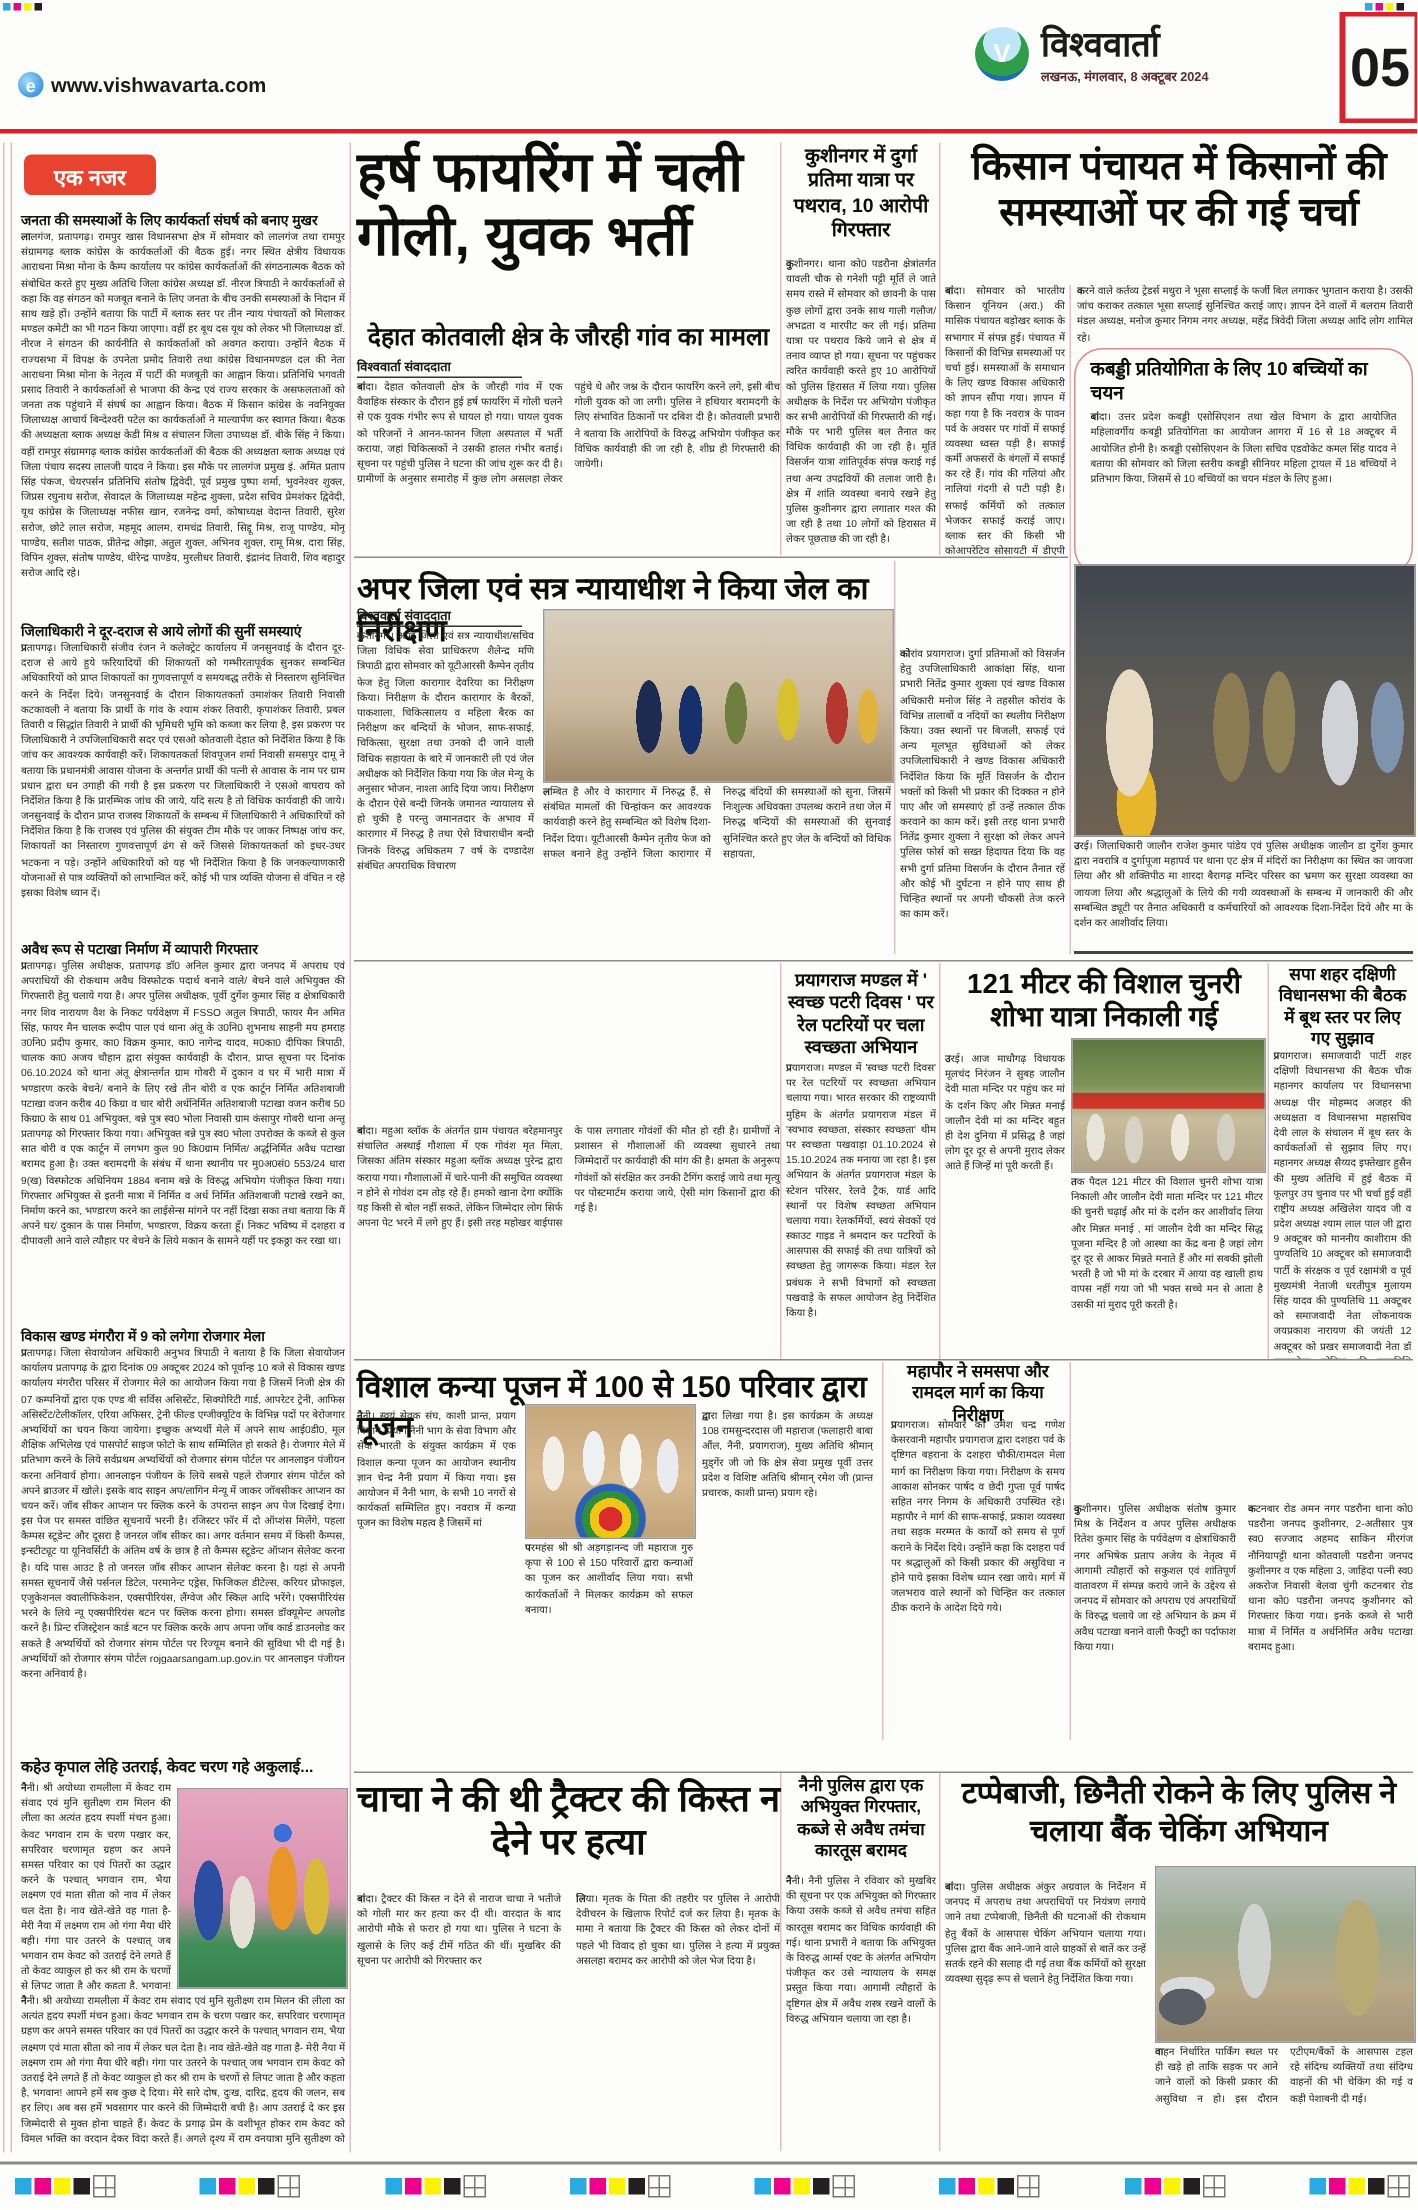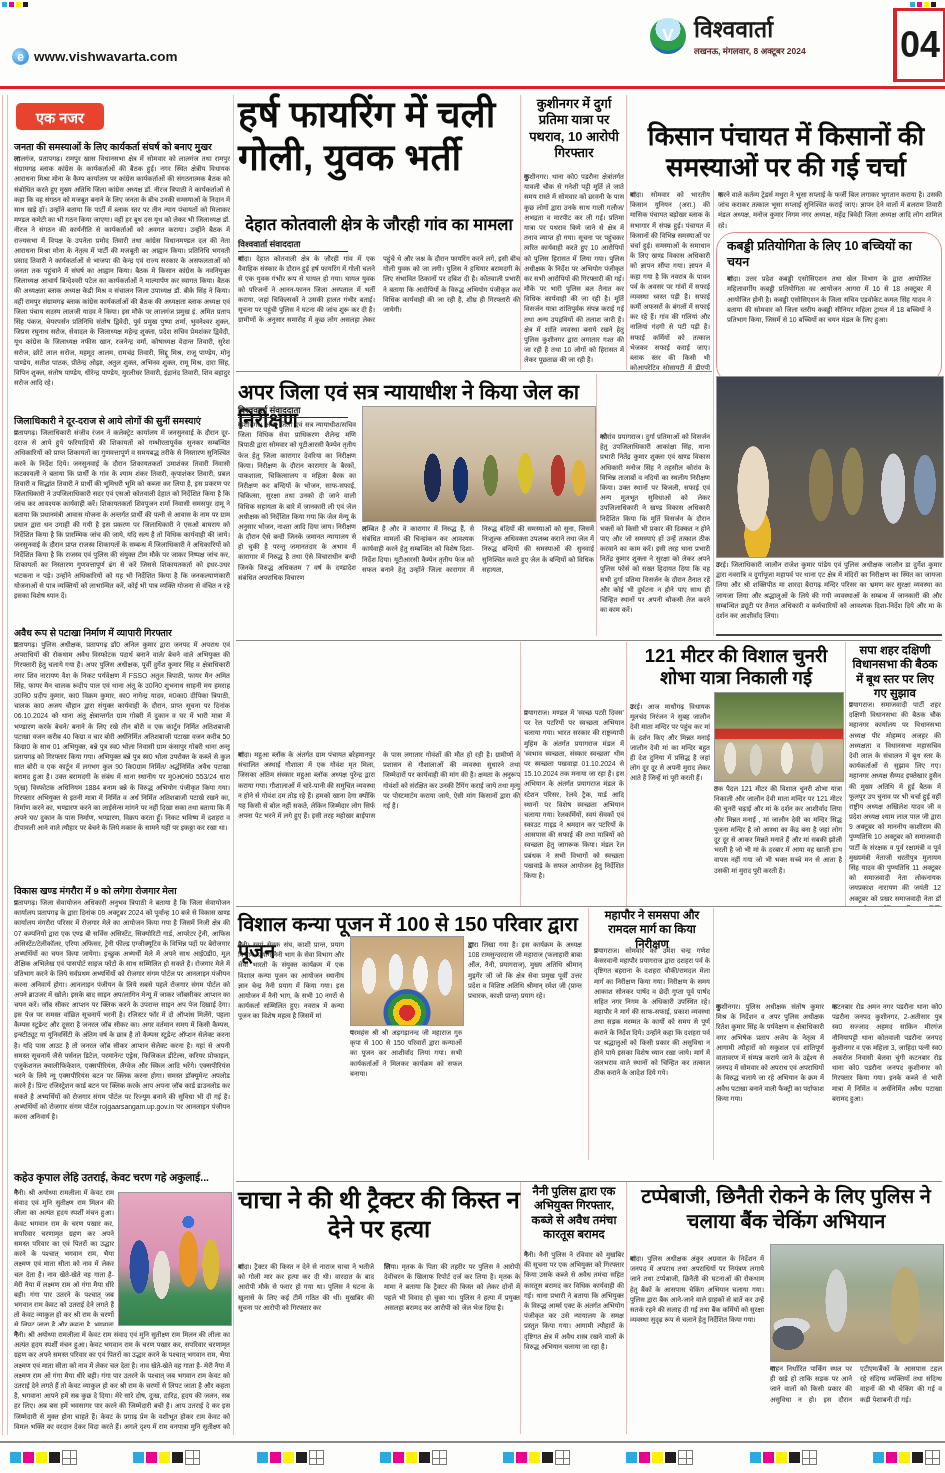--- a/index.html
+++ b/index.html
@@ -91,21 +91,21 @@
     <span style="font-weight:bold;font-size:13.5px;">www.vishwavarta.com</span>
   </div>
   <div class="abs" style="left:650px;top:18px;display:flex;gap:8px;">
     <span style="width:36px;height:36px;border-radius:50%;background:radial-gradient(circle at 50% 30%,#bfe6f7 0 40%,#2e9e49 41% 70%,#1b6fb0 71%);color:#fff;font-weight:bold;font-size:17px;display:flex;align-items:center;justify-content:center;">V</span>
     <span>
       <span style="display:block;font-weight:bold;font-size:23px;line-height:1;">विश्ववार्ता</span>
       <span style="display:block;font-size:8.5px;color:#5b2b2b;margin-top:4px;font-weight:bold;">लखनऊ,  मंगलवार, 8 अक्टूबर 2024</span>
     </span>
   </div>
   <div class="abs" style="left:893px;top:8px;width:46px;height:68px;border:3px solid #d8232a;border-left-width:4px;display:flex;align-items:center;justify-content:center;">
-    <span style="font-size:36px;font-weight:bold;">04</span>
+    <span style="font-size:36px;font-weight:bold;">05</span>
   </div>
   <div class="abs" style="left:0;top:86px;width:945px;height:3px;background:#d8232a;"></div>
 
   <div class="abs vrule" style="left:2px;top:95px;height:1340px;"></div>
   <div class="abs vrule" style="left:7px;top:95px;height:1340px;"></div>
   <div class="abs vrule" style="left:233px;top:95px;height:1340px;"></div>
   <div class="abs vrule" style="left:520px;top:95px;height:275px;"></div>
   <div class="abs vrule" style="left:626px;top:95px;height:275px;"></div>
   <div class="abs vrule" style="left:596px;top:374px;height:262px;"></div>
   <div class="abs vrule" style="left:713px;top:190px;height:446px;"></div>
@@ -143,21 +143,21 @@
   <div class="abs body-txt" style="left:14px;top:1330px;width:216px;height:102px;">नैनी। श्री अयोध्या रामलीला में केवट राम संवाद एवं मुनि सुतीक्ष्ण राम मिलन की लीला का अत्यंत हृदय स्पर्शी मंचन हुआ। केवट भगवान राम के चरण पखार कर, सपरिवार चरणामृत ग्रहण कर अपने समस्त परिवार का एवं पितरों का उद्धार करने के पश्चात् भगवान राम, भैया लक्ष्मण एवं माता सीता को नाव में लेकर चल देता है। नाव खेते-खेते वह गाता है- मेरी नैया में लक्ष्मण राम ओ गंगा मैया धीरे बही। गंगा पार उतरने के पश्चात् जब भगवान राम केवट को उतराई देने लगते हैं तो केवट व्याकुल हो कर श्री राम के चरणों से लिपट जाता है और कहता है, भगवान! आपने हमें सब कुछ दे दिया। मेरे सारे दोष, दुःख, दारिद्र, हृदय की जलन, सब हर लिए। अब बस हमें भवसागर पार करने की जिम्मेदारी बची है। आप उतराई दे कर इस जिम्मेदारी से मुक्त होना चाहते हैं। केवट के प्रगाढ़ प्रेम के वशीभूत होकर राम केवट को विमल भक्ति का वरदान देकर विदा करते हैं। अगले दृश्य में राम वनयात्रा मुनि सुतीक्ष्ण को दर्शन देकर उनकी मनोकामनाएं पूर्ण करते हैं। रामलीला में प्रमुख रूप से बी बी दुबे, अवधेश पांडेय, आर के शुक्ला, अनंत झा, उदय प्रताप सिंह, गोविन्द दुबे, बी, बी सिंह, राकेश त्रिपाठी, अरुण त्रिपाठी आर के शुक्ला आदि उपस्थित रहे।</div>
 
   <div class="abs hl center" style="left:238px;top:212px;width:282px;font-size:16.5px;">देहात कोतवाली क्षेत्र के जौरही गांव का मामला</div>
   <div class="abs hl" style="left:238px;top:94px;width:282px;font-size:37px;line-height:1.15;">हर्ष फायरिंग में चली गोली, युवक भर्ती</div>
   <div class="abs byline" style="left:238px;top:238px;width:110px;">विश्ववार्ता संवाददाता</div>
   <div class="abs body-txt cols2" style="left:238px;top:254px;width:282px;height:112px;">बांदा। देहात कोतवाली क्षेत्र के जौरही गांव में एक वैवाहिक संस्कार के दौरान हुई हर्ष फायरिंग में गोली चलने से एक युवक गंभीर रूप से घायल हो गया। घायल युवक को परिजनों ने आनन-फानन जिला अस्पताल में भर्ती कराया, जहां चिकित्सकों ने उसकी हालत गंभीर बताई। सूचना पर पहुंची पुलिस ने घटना की जांच शुरू कर दी है। ग्रामीणों के अनुसार समारोह में कुछ लोग असलहा लेकर पहुंचे थे और जश्न के दौरान फायरिंग करने लगे, इसी बीच गोली युवक को जा लगी। पुलिस ने हथियार बरामदगी के लिए संभावित ठिकानों पर दबिश दी है। कोतवाली प्रभारी ने बताया कि आरोपियों के विरुद्ध अभियोग पंजीकृत कर विधिक कार्यवाही की जा रही है, शीघ्र ही गिरफ्तारी की जायेगी।</div>
 
   <div class="abs sm-head" style="left:524px;top:96px;width:100px;font-size:13px;">कुशीनगर में दुर्गा प्रतिमा यात्रा पर पथराव, 10 आरोपी गिरफ्तार</div>
   <div class="abs body-txt" style="left:524px;top:172px;width:100px;height:196px;">कुशीनगर। थाना को0 पडरौना क्षेत्रांतर्गत यावली चौक से गनेशी पट्टी मूर्ति ले जाते समय रास्ते में सोमवार को छावनी के पास कुछ लोगों द्वारा उनके साथ गाली गलौज/अभद्रता व मारपीट कर ली गई। प्रतिमा यात्रा पर पथराव किये जाने से क्षेत्र में तनाव व्याप्त हो गया। सूचना पर पहुंचकर त्वरित कार्यवाही करते हुए 10 आरोपियों को पुलिस हिरासत में लिया गया। पुलिस अधीक्षक के निर्देश पर अभियोग पंजीकृत कर सभी आरोपियों की गिरफ्तारी की गई। मौके पर भारी पुलिस बल तैनात कर विधिक कार्यवाही की जा रही है। मूर्ति विसर्जन यात्रा शांतिपूर्वक संपन्न कराई गई तथा अन्य उपद्रवियों की तलाश जारी है। क्षेत्र में शांति व्यवस्था बनाये रखने हेतु पुलिस कुशीनगर द्वारा लगातार गश्त की जा रही है तथा 10 लोगों को हिरासत में लेकर पूछताछ की जा रही है।</div>
 
-  <div class="abs sm-head" style="left:630px;top:95px;width:312px;font-size:26px;line-height:1.2;margin-top:26px;">किसान पंचायत में किसानों की समस्याओं पर की गई चर्चा</div>
+  <div class="abs sm-head" style="left:630px;top:95px;width:312px;font-size:26px;line-height:1.2;">किसान पंचायत में किसानों की समस्याओं पर की गई चर्चा</div>
   <div class="abs body-txt" style="left:630px;top:190px;width:80px;height:180px;">बांदा। सोमवार को भारतीय किसान यूनियन (अरा.) की मासिक पंचायत बड़ोखर ब्लाक के सभागार में संपन्न हुई। पंचायत में किसानों की विभिन्न समस्याओं पर चर्चा हुई। समस्याओं के समाधान के लिए खण्ड विकास अधिकारी को ज्ञापन सौंपा गया। ज्ञापन में कहा गया है कि नवरात्र के पावन पर्व के अवसर पर गांवों में सफाई व्यवस्था ध्वस्त पड़ी है। सफाई कर्मी अफसरों के बंगलों में सफाई कर रहे हैं। गांव की गलियां और नालियां गंदगी से पटी पड़ी है। सफाई कर्मियों को तत्काल भेजकर सफाई कराई जाए। ब्लाक स्तर की किसी भी कोआपरेटिव सोसायटी में डीएपी खाद उपलब्ध नहीं है। सोसायटियों को तत्काल डीएपी उपलब्ध कराई जाए। गांवों में इस समय अंधाधुंध कटौती से जनमानस त्राहि-त्राहि कर रहा है। गांवों की स्ट्रीट लाइटें खराब पड़ी हैं। विद्युत कटौती बंद कराकर स्ट्रीट लाइटें दुरुस्त कराई जाएं। ब्लाक के अंतर्गत आने वाली समस्त स्थाई एवं अस्थाई गौशालाओं में क्षमता के अनुरूप गोवंशों को संरक्षित कर उनकी टैगिंग कराई जाएं। संरक्षित गोवंश की मृत्यु पर उसका पोस्टमार्टम कराया जाए। भूसा सप्लाई</div>
   <div class="abs body-txt" style="left:718px;top:190px;width:224px;height:38px;">करने वाले कर्तव्य ट्रेडर्स मथुरा ने भूसा सप्लाई के फर्जी बिल लगाकर भुगतान कराया है। उसकी जांच कराकर तत्काल भूसा सप्लाई सुनिश्चित कराई जाए। ज्ञापन देने वालों में बलराम तिवारी मंडल अध्यक्ष, मनोज कुमार निगम नगर अध्यक्ष, महेंद्र त्रिवेदी जिला अध्यक्ष आदि लोग शामिल रहे।</div>
 
   <div class="abs boxed" style="left:716px;top:232px;width:226px;height:152px;padding:6px 10px;box-sizing:border-box;border-radius:19px;">
     <div class="hl" style="font-size:12.5px;line-height:1.25;">कबड्डी प्रतियोगिता के लिए 10 बच्चियों का चयन</div>
     <div class="body-txt" style="margin-top:4px;height:86px;">बांदा। उत्तर प्रदेश कबड्डी एसोसिएशन तथा खेल विभाग के द्वारा आयोजित महिलावर्गीय कबड्डी प्रतियोगिता का आयोजन आगरा में 16 से 18 अक्टूबर में आयोजित होनी है। कबड्डी एसोसिएशन के जिला सचिव एडवोकेट कमल सिंह यादव ने बताया की सोमवार को जिला स्तरीय कबड्डी सीनियर महिला ट्रायल में 18 बच्चियों ने प्रतिभाग किया, जिसमें से 10 बच्चियों का चयन मंडल के लिए हुआ।</div>
   </div>
 
   <div class="abs hl" style="left:238px;top:377px;width:356px;font-size:20.5px;">अपर जिला एवं सत्र न्यायाधीश ने किया जेल का निरीक्षण</div>
   <div class="abs byline" style="left:238px;top:404px;width:110px;">विश्ववार्ता संवाददाता</div>
@@ -166,20 +166,21 @@
   <div class="abs body-txt cols2" style="left:362px;top:524px;width:232px;height:112px;">लम्बित है और वे कारागार में निरुद्ध हैं, से संबंधित मामलों की चिन्हांकन कर आवश्यक कार्यवाही करने हेतु सम्बन्धित को विशेष दिशा-निर्देश दिया। यूटीआरसी कैम्पेन तृतीय फेज को सफल बनाने हेतु उन्होंने जिला कारागार में निरुद्ध बंदियों की समस्याओं को सुना, जिसमें निःशुल्क अधिवक्ता उपलब्ध कराने तथा जेल में निरुद्ध बन्दियों की समस्याओं की सुनवाई सुनिश्चित करते हुए जेल के बन्दियों को विधिक सहायता,</div>
   <div class="abs body-txt" style="left:600px;top:524px;width:0;height:0;overflow:hidden;">स्वच्छता पर जोर देते हुए कहा कि जिला विधिक सेवा प्राधिकरण समस्त बन्दियों को विधिक सहायता प्रदान करने हेतु सदैव तत्पर है। इस दौरान जिला कारागार अधीक्षक प्रेम सागर शुक्ला, कारापाल राजकुमार, उपकारापाल आदिल, मोतीलाल वर्मा, चीफ लीगल एड डिफेन्स काउन्सिल नरेन्द्र कुमार मिश्र, असिस्टेन्ट लीगल एड डिफेन्स काउन्सिल कमर जहाँ आदि उपस्थित रहे।</div>
 
   <div class="abs body-txt" style="left:600px;top:432px;width:110px;height:202px;">कोरांव प्रयागराज। दुर्गा प्रतिमाओं को विसर्जन हेतु उपजिलाधिकारी आकांक्षा सिंह, थाना प्रभारी नितेंद्र कुमार शुक्ला एवं खण्ड विकास अधिकारी मनोज सिंह ने तहसील कोरांव के विभिन्न तालाबों व नदियों का स्थलीय निरीक्षण किया। उक्त स्थानों पर बिजली, सफाई एवं अन्य मूलभूत सुविधाओं को लेकर उपजिलाधिकारी ने खण्ड विकास अधिकारी निर्देशित किया कि मूर्ति विसर्जन के दौरान भक्तों को किसी भी प्रकार की दिक्कत न होने पाए और जो समस्याएं हों उन्हें तत्काल ठीक करवाने का काम करें। इसी तरह थाना प्रभारी नितेंद्र कुमार शुक्ला ने सुरक्षा को लेकर अपने पुलिस फोर्स को सख्त हिदायत दिया कि वह सभी दुर्गा प्रतिमा विसर्जन के दौरान तैनात रहें और कोई भी दुर्घटना न होने पाए साथ ही चिन्हित स्थानों पर अपनी चौकसी तेज करने का काम करें।</div>
 
   <div class="abs photo ph-temple" style="left:716px;top:376px;width:226px;height:180px;"></div>
   <div class="abs body-txt" style="left:716px;top:560px;width:226px;height:72px;">उरई। जिलाधिकारी जालौन राजेश कुमार पांडेय एवं पुलिस अधीक्षक जालौन डा दुर्गेश कुमार द्वारा नवरात्रि व दुर्गापूजा महापर्व पर थाना एट क्षेत्र में मंदिरों का निरीक्षण का स्थित का जायजा लिया और श्री शक्तिपीठ मा शारदा बैरागढ़ मन्दिर परिसर का भ्रमण कर सुरक्षा व्यवस्था का जायजा लिया और श्रद्धालुओं के लिये की गयी व्यवस्थाओं के सम्बन्ध में जानकारी की और सम्बन्धित ड्यूटी पर तैनात अधिकारी व कर्मचारियों को आवश्यक दिशा-निर्देश दिये और मा के दर्शन कर आशीर्वाद लिया।</div>
 
   <div class="abs body-txt cols2" style="left:238px;top:750px;width:282px;height:150px;">बांदा। महुआ ब्लॉक के अंतर्गत ग्राम पंचायत बरेहमानपुर संचालित अस्थाई गौशाला में एक गोवंश मृत मिला, जिसका अंतिम संस्कार महुआ ब्लॉक अध्यक्ष पुरेन्द्र द्वारा कराया गया। गौशालाओं में चारे-पानी की समुचित व्यवस्था न होने से गोवंश दम तोड़ रहे हैं। हमको खाना देगा क्योंकि यह किसी से बोल नहीं सकते, लेकिन जिम्मेदार लोग सिर्फ अपना पेट भरने में लगे हुए हैं। इसी तरह महोखर बाईपास के पास लगातार गोवंशों की मौत हो रही है। ग्रामीणों ने प्रशासन से गौशालाओं की व्यवस्था सुधारने तथा जिम्मेदारों पर कार्यवाही की मांग की है। क्षमता के अनुरूप गोवंशों को संरक्षित कर उनकी टैगिंग कराई जाये तथा मृत्यु पर पोस्टमार्टम कराया जाये, ऐसी मांग किसानों द्वारा की गई है।</div>
 
+  <div class="abs sm-head" style="left:524px;top:646px;width:100px;font-size:12px;">प्रयागराज मण्डल में ' स्वच्छ पटरी दिवस ' पर रेल पटरियों पर चला स्वच्छता अभियान</div>
   <div class="abs body-txt" style="left:524px;top:708px;width:100px;height:194px;">प्रयागराज। मण्डल में 'स्वच्छ पटरी दिवस' पर रेल पटरियों पर स्वच्छता अभियान चलाया गया। भारत सरकार की राष्ट्रव्यापी मुहिम के अंतर्गत प्रयागराज मंडल में 'स्वभाव स्वच्छता, संस्कार स्वच्छता' थीम पर स्वच्छता पखवाड़ा 01.10.2024 से 15.10.2024 तक मनाया जा रहा है। इस अभियान के अंतर्गत प्रयागराज मंडल के स्टेशन परिसर, रेलवे ट्रैक, यार्ड आदि स्थानों पर विशेष स्वच्छता अभियान चलाया गया। रेलकर्मियों, स्वयं सेवकों एवं स्काउट गाइड ने श्रमदान कर पटरियों के आसपास की सफाई की तथा यात्रियों को स्वच्छता हेतु जागरूक किया। मंडल रेल प्रबंधक ने सभी विभागों को स्वच्छता पखवाड़े के सफल आयोजन हेतु निर्देशित किया है।</div>
 
   <div class="abs sm-head" style="left:630px;top:645px;width:212px;font-size:18.5px;line-height:1.2;">121 मीटर की विशाल चुनरी शोभा यात्रा निकाली गई</div>
   <div class="abs body-txt" style="left:630px;top:702px;width:80px;height:200px;">उरई। आज माधौगढ़ विधायक मूलचंद निरंजन ने सुबह जालौन देवी माता मन्दिर पर पहुंच कर मां के दर्शन किए और मिन्नत मनाई जालौन देवी मां का मन्दिर बहुत ही देश दुनिया में प्रसिद्ध है जहां लोग दूर दूर से अपनी मुराद लेकर आते हैं जिन्हें मां पूरी करती हैं।</div>
   <div class="abs photo ph-chunari" style="left:714px;top:692px;width:128px;height:88px;"></div>
   <div class="abs body-txt" style="left:714px;top:784px;width:128px;height:118px;">तक पैदल 121 मीटर की विशाल चुनरी शोभा यात्रा निकाली और जालौन देवी माता मन्दिर पर 121 मीटर की चुनरी चढ़ाई और मां के दर्शन कर आशीर्वाद लिया और मिन्नत मनाई , मां जालौन देवी का मन्दिर सिद्ध पूजना मन्दिर है जो आस्था का केंद्र बना है जहां लोग दूर दूर से आकर मिन्नते मनाते हैं और मां सबकी झोली भरती है जो भी मां के दरबार में आया वह खाली हाथ वापस नहीं गया जो भी भक्त सच्चे मन से आता है उसकी मां मुराद पूरी करती है।</div>
 
   <div class="abs sm-head" style="left:849px;top:643px;width:92px;font-size:11.5px;">सपा शहर दक्षिणी विधानसभा की बैठक में बूथ स्तर पर लिए गए सुझाव</div>
   <div class="abs body-txt" style="left:849px;top:700px;width:92px;height:206px;">प्रयागराज। समाजवादी पार्टी शहर दक्षिणी विधानसभा की बैठक चौक महानगर कार्यालय पर विधानसभा अध्यक्ष पीर मोहम्मद अजहर की अध्यक्षता व विधानसभा महासचिव देवी लाल के संचालन में बूथ स्तर के कार्यकर्ताओं से सुझाव लिए गए। महानगर अध्यक्ष सैय्यद इफ्तेखार हुसैन की मुख्य अतिथि में हुई बैठक में फूलपुर उप चुनाव पर भी चर्चा हुई वहीं राष्ट्रीय अध्यक्ष अखिलेश यादव जी व प्रदेश अध्यक्ष श्याम लाल पाल जी द्वारा 9 अक्टूबर को माननीय काशीराम की पुण्यतिथि 10 अक्टूबर को समाजवादी पार्टी के संरक्षक व पूर्व रक्षामंत्री व पूर्व मुख्यमंत्री नेताजी धरतीपुत्र मुलायम सिंह यादव की पुण्यतिथि 11 अक्टूबर को समाजवादी नेता लोकनायक जयप्रकाश नारायण की जयंती 12 अक्टूबर को प्रखर समाजवादी नेता डॉ राममनोहर लोहिया की पुण्यतिथि मनाए जाने पर चर्चा कि गई।</div>
 

